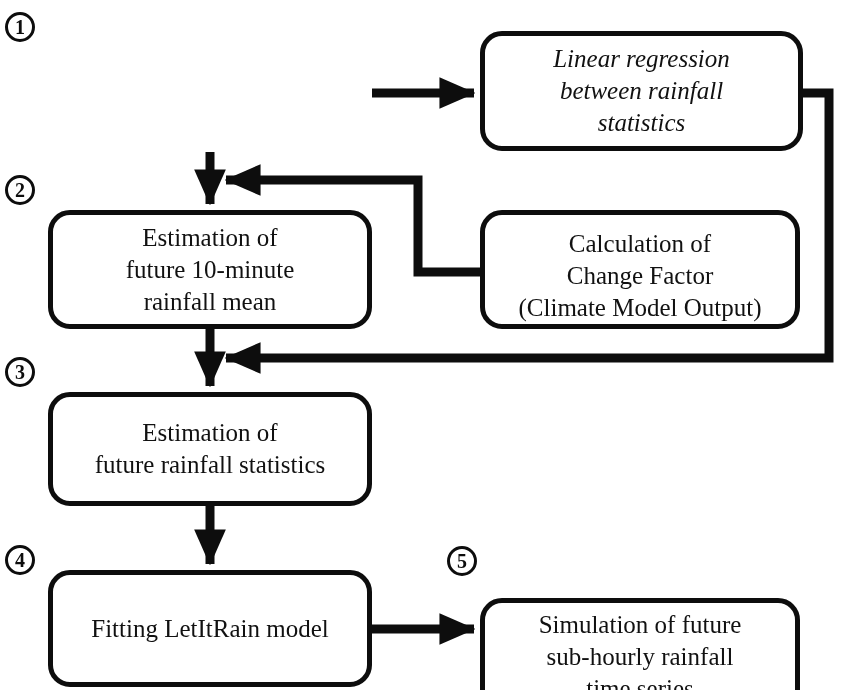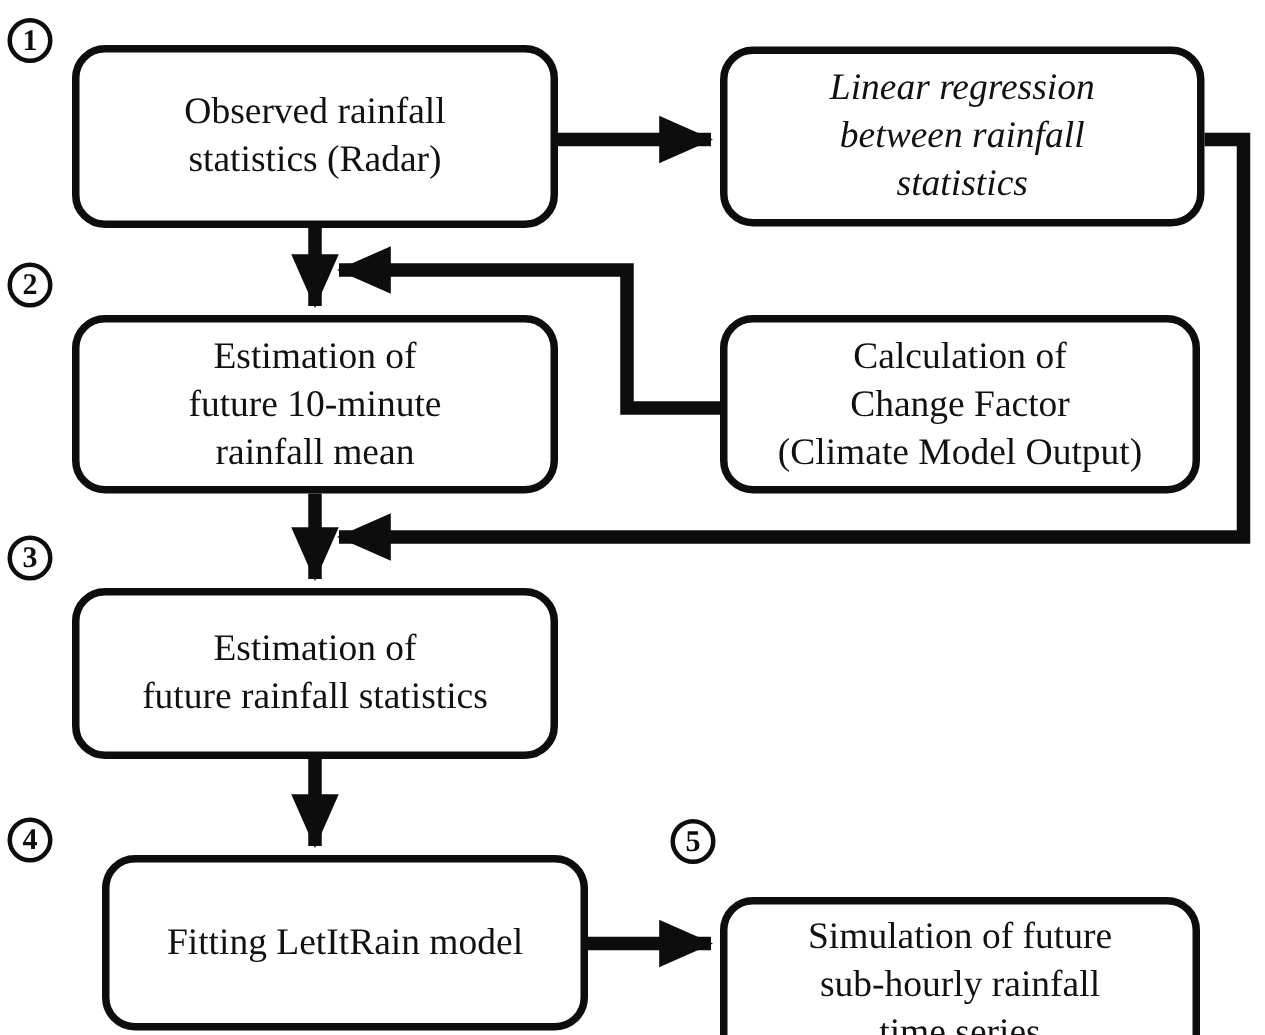--- a/index.html
+++ b/index.html
@@ -97,49 +97,45 @@
 
     <g>
       <path d="M 210 506 L 210 564" stroke="#0d0d0d" stroke-width="9" fill="none" marker-end="url(#arrow-right)"></path>
     </g>
 
     <g>
       <path d="M 372 629 L 474 629" stroke="#0d0d0d" stroke-width="9" fill="none" marker-end="url(#arrow-right)"></path>
     </g>
   </svg>
 
-  <div class="node" style="left:48px; top:30px; width:324px; height:122px;">
-    <div class="node-label">Observed rainfall
-statistics (Radar)</div>
-  </div>
 
   <div class="node" style="left:480px; top:31px; width:323px; height:120px;font-style:italic;">
     <div class="node-label">Linear regression
 between rainfall
 statistics</div>
   </div>
 
   <div class="node" style="left:48px; top:210px; width:324px; height:119px;">
     <div class="node-label">Estimation of
 future 10-minute
 rainfall mean</div>
   </div>
 
-  <div class="node" style="left:480px; top:210px; width:320px; height:119px;">
+  <div class="node" style="left:480px; top:210px; width:320px; height:119px;align-items:flex-end;">
     <div class="node-label">Calculation of
 Change Factor
 (Climate Model Output)</div>
   </div>
 
   <div class="node" style="left:48px; top:392px; width:324px; height:114px;">
     <div class="node-label">Estimation of
 future rainfall statistics</div>
   </div>
 
-  <div class="node" style="left:48px; top:570px; width:324px; height:117px;margin-left:20px;">
+  <div class="node" style="left:48px; top:570px; width:324px; height:117px;">
     <div class="node-label">Fitting LetItRain model</div>
   </div>
 
   <div class="node" style="left:480px; top:570px; width:320px; height:117px;margin-top:28px;">
     <div class="node-label">Simulation of future
 sub-hourly rainfall
 time series</div>
   </div>
 
   <div class="step-badge" style="left:5px; top:12px;">

